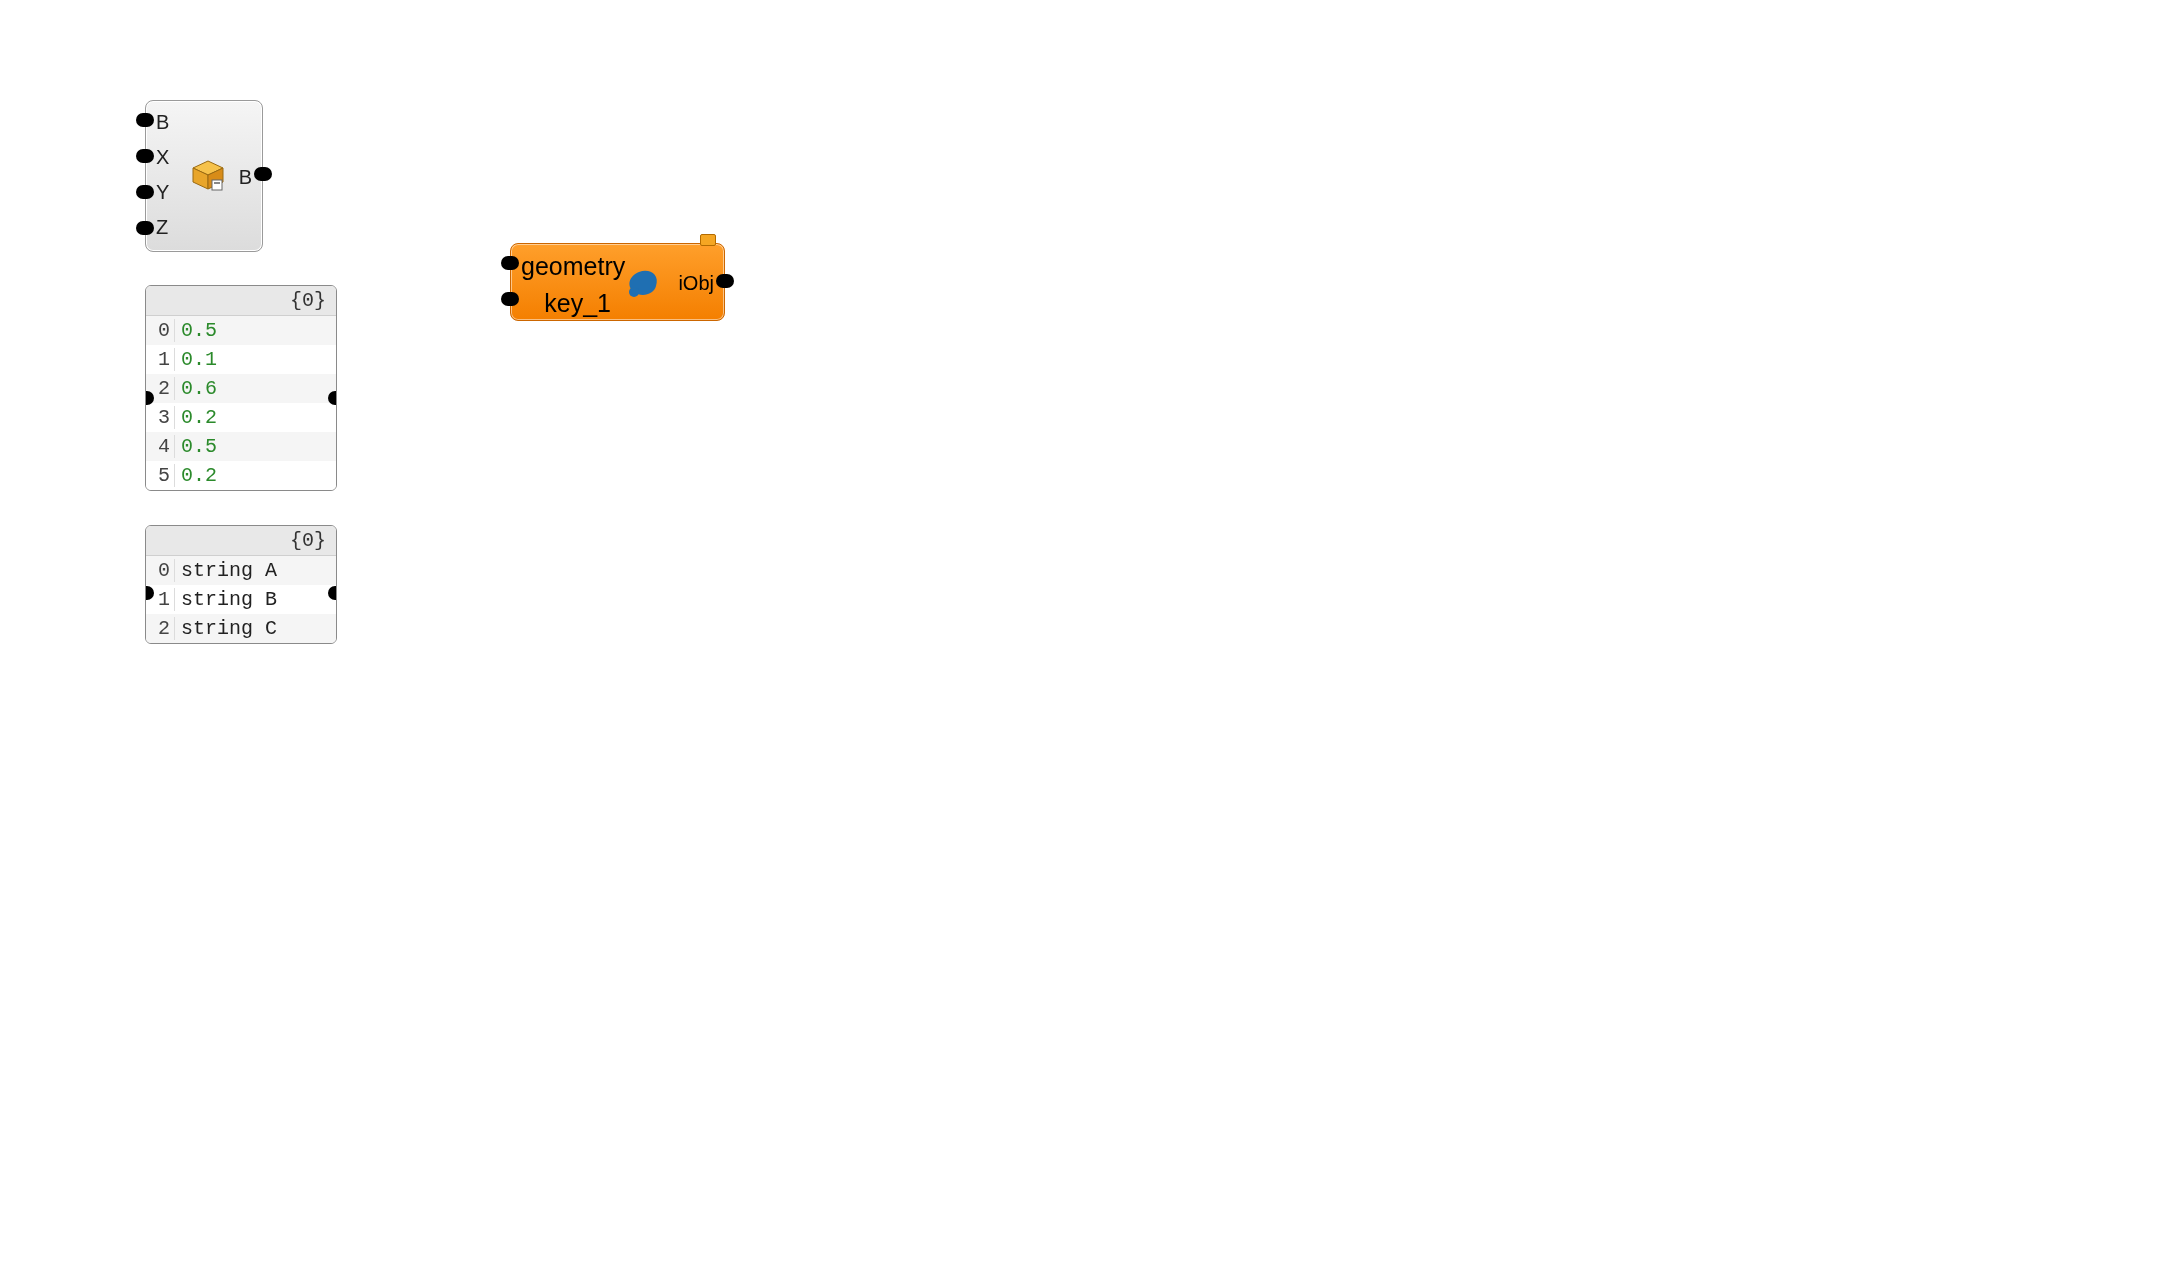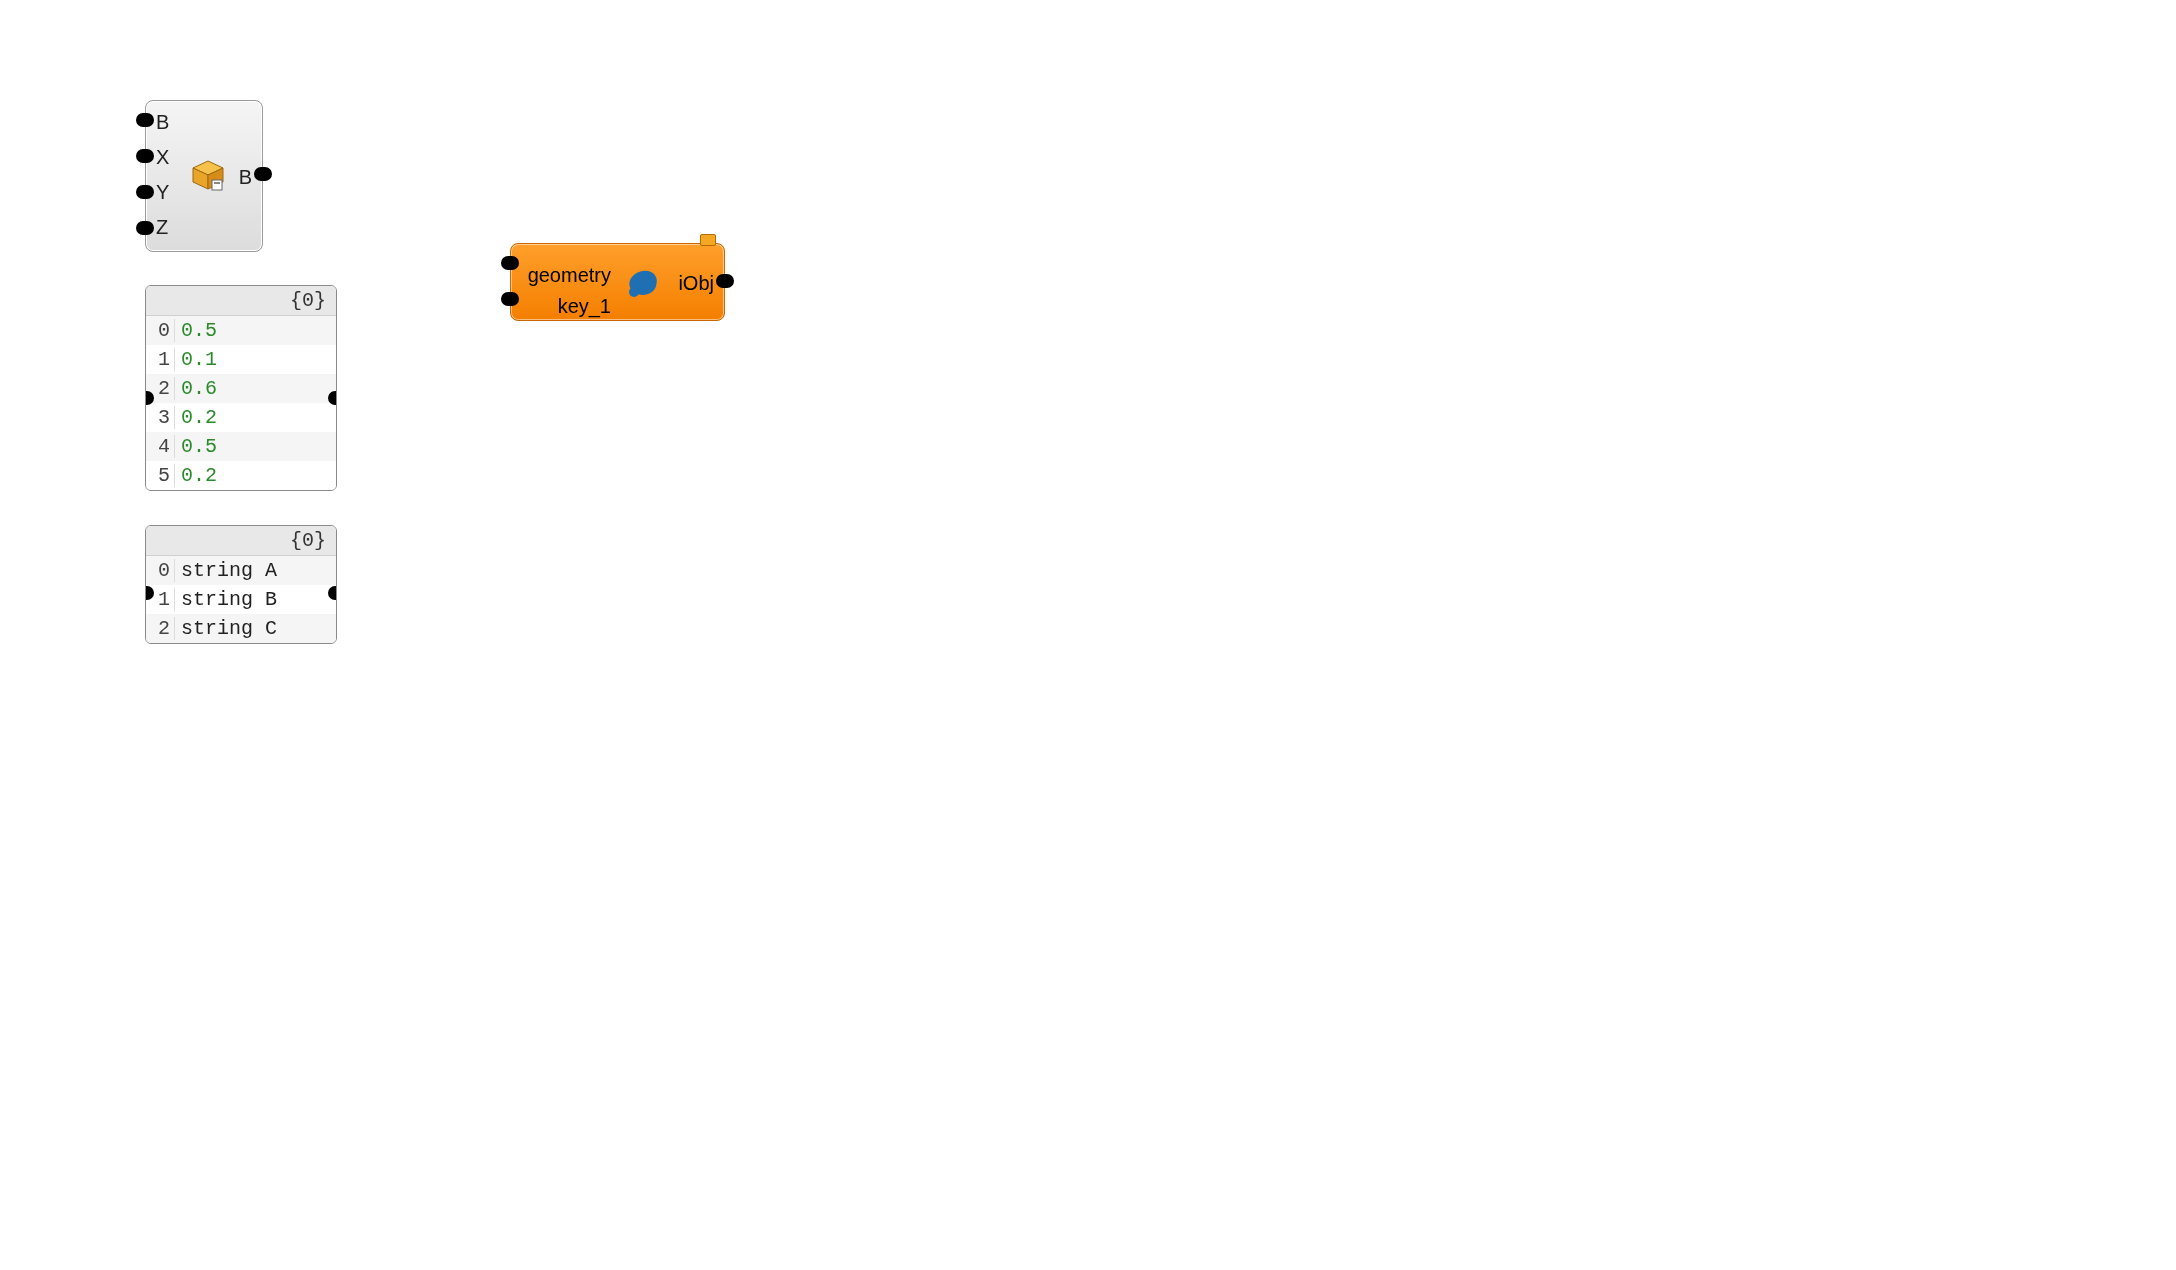--- a/index.html
+++ b/index.html
@@ -105,23 +105,23 @@
   }
   .orange-tab {
     position: absolute;
     top: -10px; right: 8px;
     width: 14px; height: 10px;
     background: #f5a623;
     border: 1px solid #b36b00;
     border-radius: 2px;
   }
   .orange-inputs {
-    position: absolute; left: 10px; top: 20px;
+    position: absolute; left: 10px; top: 8px;
     display: flex; flex-direction: column; gap: 8px;
-    font-size: 20px;
+    font-size: 25px;
     text-align: right;
     width: 90px;
   }
   .orange-output {
     position: absolute; right: 10px; top: 28px;
     font-size: 20px;
   }
   .orange-icon {
     position: absolute; left: 113px; top: 20px;
     width: 40px; height: 40px;

